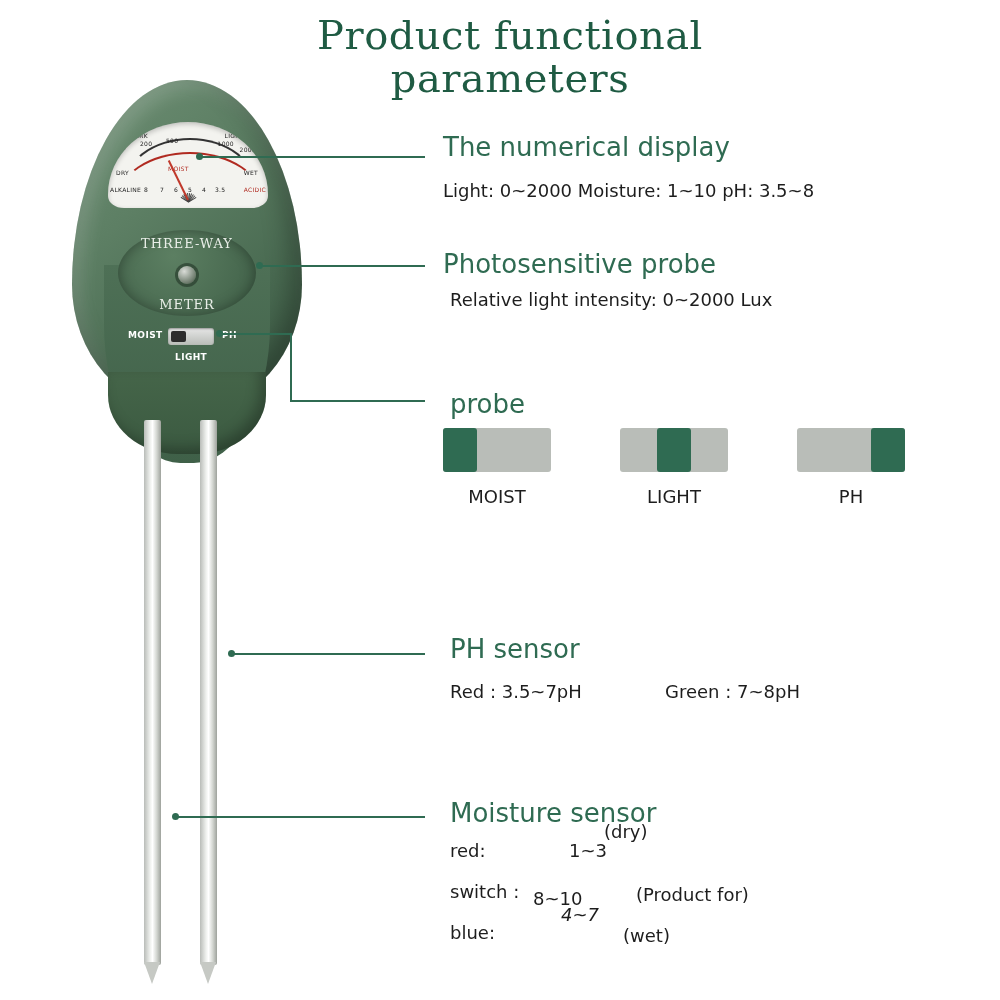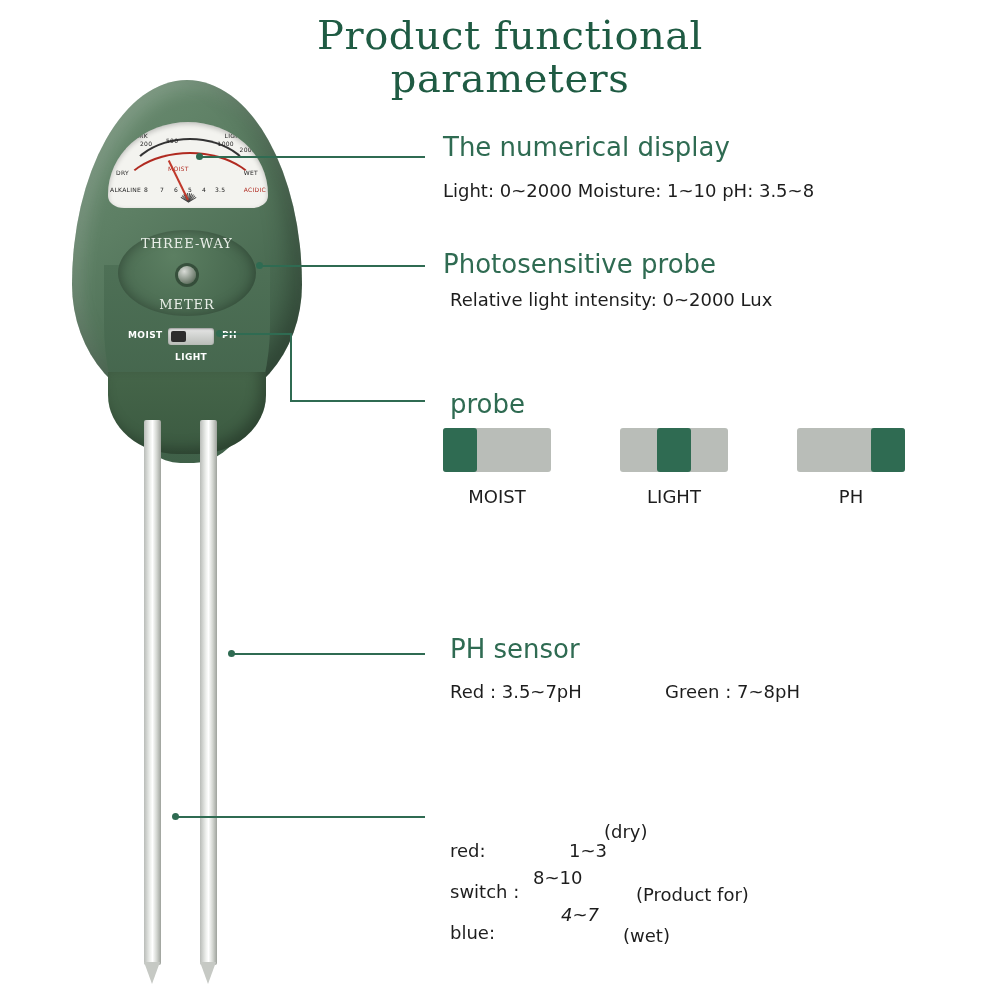--- a/index.html
+++ b/index.html
@@ -398,26 +398,27 @@
   <div class="sw-group" style="left:797px; top:428px;">
     <div class="sw-track"></div>
     <div class="sw-knob" style="left:74px;"></div>
   </div>
   <div class="sw-caption" style="left:797px; top:486px;">PH</div>
 
   <div class="callout-head" style="left:450px; top:634px;">PH sensor</div>
   <div class="callout-sub" style="left:450px; top:681px;">Red : 3.5~7pH</div>
   <div class="callout-sub" style="left:665px; top:681px;">Green : 7~8pH</div>
 
+  <div class="callout-head" style="left:450px; top:798px;">Moisture sensor</div>
 
   <div class="callout-sub" style="left:450px; top:840px;">red:</div>
   <div class="callout-sub" style="left:529px; top:840px;margin-left:40px;">1~3</div>
   <div class="callout-sub small" style="left:604px; top:821px;">(dry)</div>
 
   <div class="callout-sub" style="left:450px; top:881px;">switch :</div>
   <div class="callout-sub" style="left:561px; top:904px;font-style:italic;">4~7</div>
   <div class="callout-sub small" style="left:636px; top:884px;">(Product for)</div>
 
   <div class="callout-sub" style="left:450px; top:922px;">blue:</div>
-  <div class="callout-sub" style="left:533px; top:867px;">8~10</div>
+  <div class="callout-sub" style="left:533px; top:888px;">8~10</div>
   <div class="callout-sub small" style="left:623px; top:925px;">(wet)</div>
 
 </div>
 
 </body></html>

